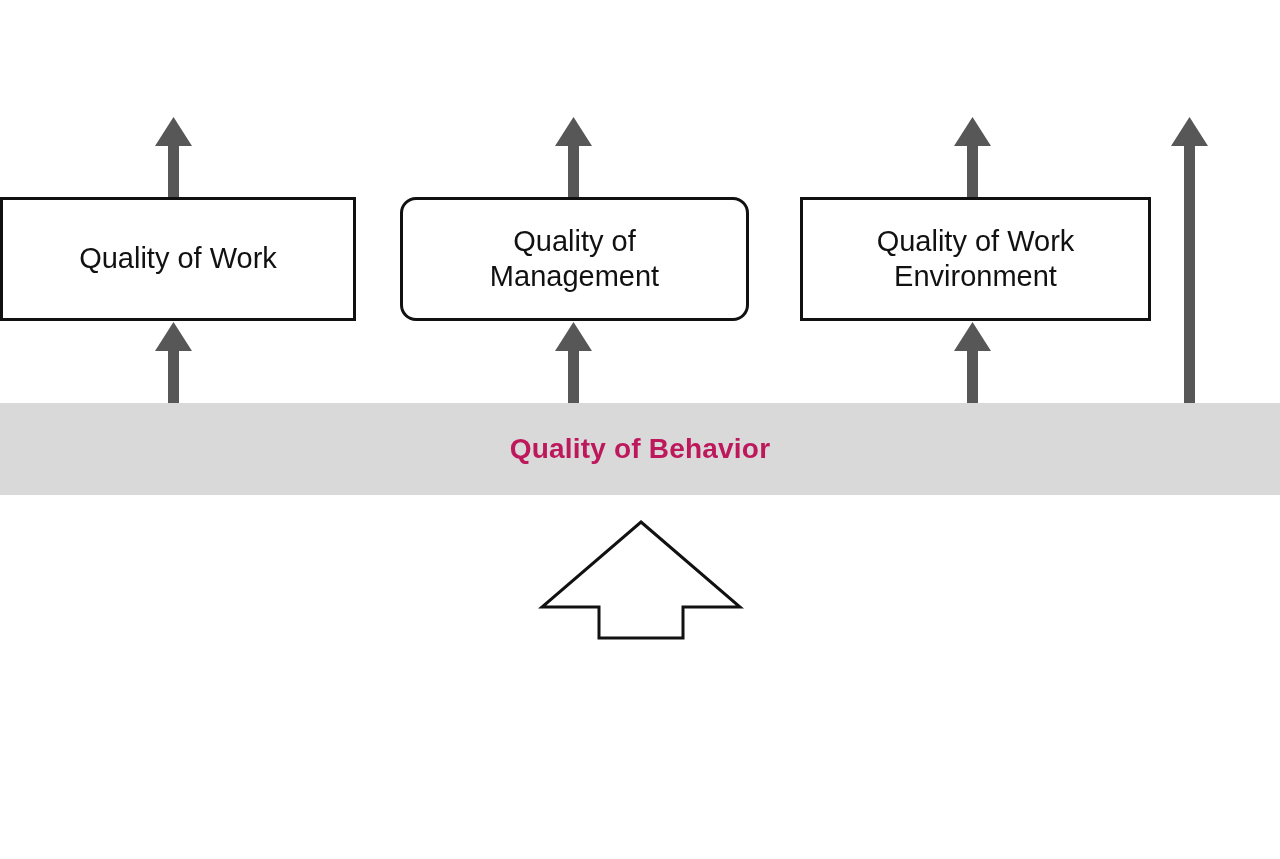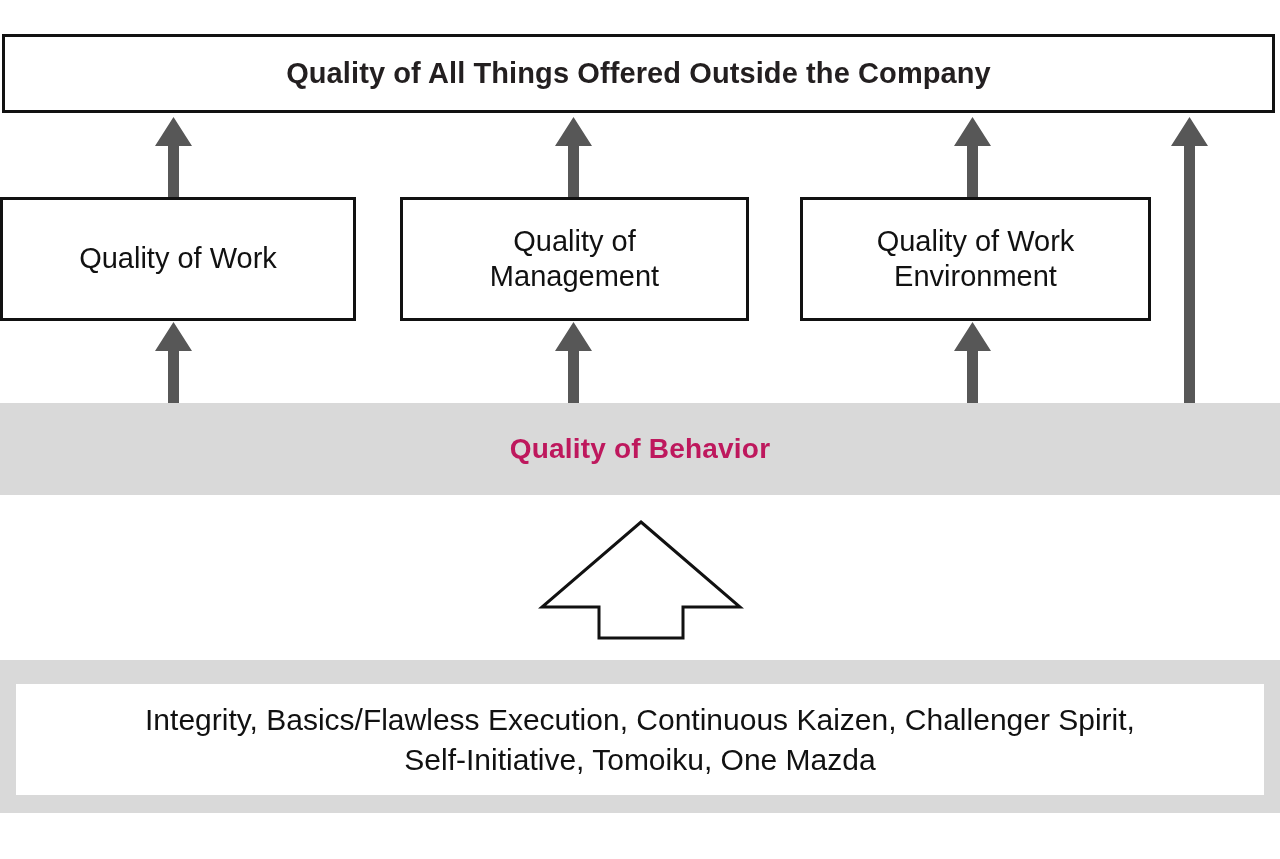--- a/index.html
+++ b/index.html
@@ -54,21 +54,21 @@
     text-align: center;
   }
   .mid-box-label {
     font-size: 29px;
     font-weight: 400;
     color: #111111;
     line-height: 1.22;
     padding: 0 8px;
   }
   #mid-box-1 { left: 0px;   width: 356px; }
-  #mid-box-2 { left: 400px; width: 349px; }
+  #mid-box-2 { left: 400px; width: 349px; border-radius: 16px; }
   #mid-box-3 { left: 800px; width: 351px; }
 
   
   .solid-arrow {
     position: absolute;
     display: block;
   }
   .solid-arrow svg { display: block; }
 
   
@@ -127,23 +127,20 @@
     text-align: center;
     line-height: 1.33;
     padding: 0 24px;
   }
 </style>
 </head>
 <body>
 
 <div id="diagram-root">
 
-  <div class="top-box">
-    <span class="top-box-label">Quality of All Things Offered Outside the Company</span>
-  </div>
 
   <div class="solid-arrow" style="left:155px; top:117px;">
     <svg width="37" height="81" viewBox="0 0 37 81" xmlns="http://www.w3.org/2000/svg">
       <polygon points="18.5,0 37,29 24,29 24,81 13,81 13,29 0,29" fill="#575757"></polygon>
     </svg>
   </div>
   <div class="solid-arrow" style="left:555px; top:117px;">
     <svg width="37" height="81" viewBox="0 0 37 81" xmlns="http://www.w3.org/2000/svg">
       <polygon points="18.5,0 37,29 24,29 24,81 13,81 13,29 0,29" fill="#575757"></polygon>
     </svg>
@@ -189,22 +186,14 @@
   <div class="behavior-band">
     <span class="behavior-label">Quality of Behavior</span>
   </div>
 
   <div class="hollow-arrow">
     <svg width="206" height="126" viewBox="0 0 206 126" xmlns="http://www.w3.org/2000/svg">
       <polygon points="103,4 202,89 145,89 145,120 61,120 61,89 4,89" fill="#ffffff" stroke="#111111" stroke-width="3" stroke-linejoin="miter"></polygon>
     </svg>
   </div>
 
-  <div class="values-outer">
-    <div class="values-inner">
-      <div class="values-text">
-        <span>Integrity, Basics/Flawless Execution, Continuous Kaizen, Challenger Spirit,</span><br>
-        <span>Self-Initiative, Tomoiku, One Mazda</span>
-      </div>
-    </div>
-  </div>
 
 </div>
 
 </body></html>

